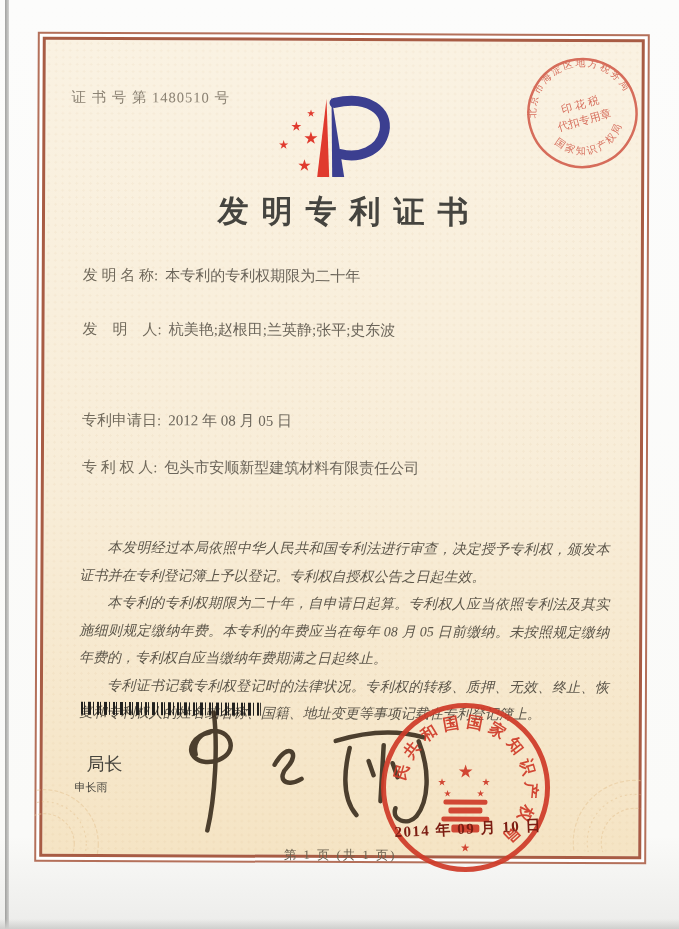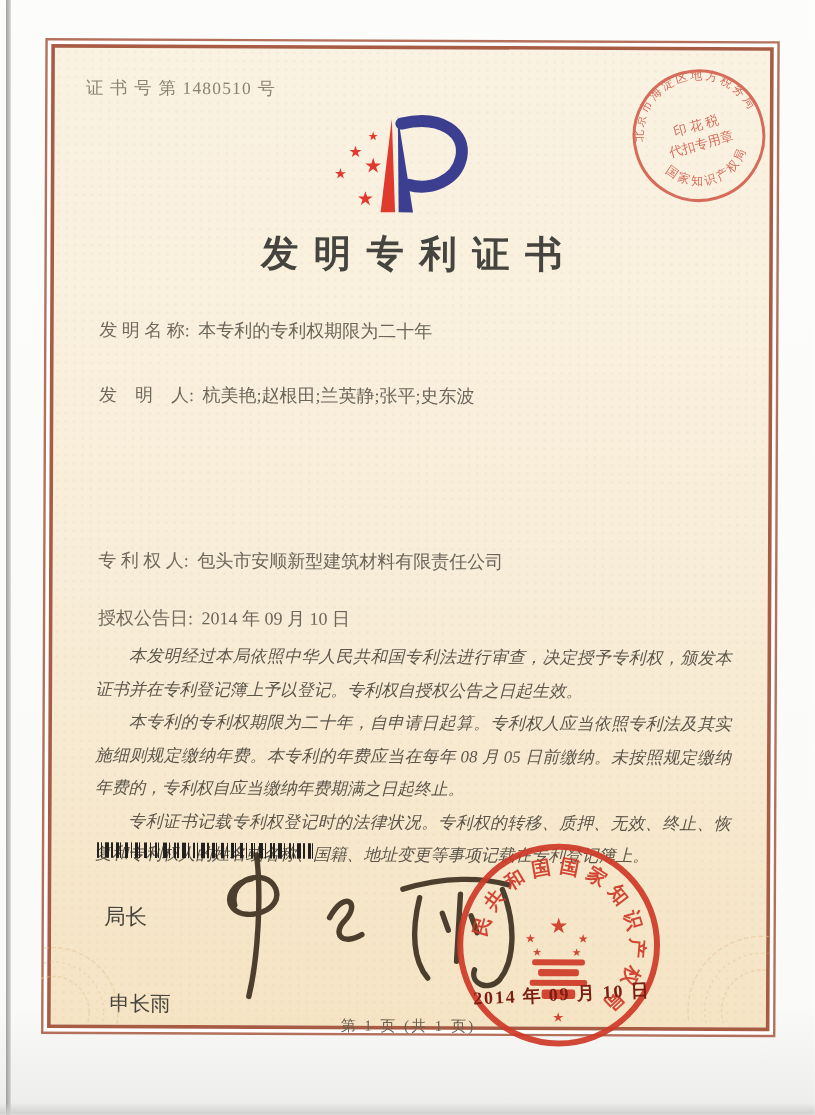--- a/index.html
+++ b/index.html
@@ -19,21 +19,21 @@
     transform:rotate(0.25deg);
   }
   .frame-inner{
     position:absolute;left:3px;top:3px;right:3px;bottom:3px;
     border:3px solid #a85c44;
     background:
       radial-gradient(rgba(187,135,70,0.06) 1px, transparent 1.2px),
       linear-gradient(180deg,#faf2e2 0%,#f8edd8 55%,#f5e4c4 100%);
     background-size:7px 7px,100% 100%;
   }
-  .cert-no{position:absolute;left:26px;top:24px;font-size:14.5px;color:#8b8273;letter-spacing:1px;}
+  .cert-no{position:absolute;left:26px;top:48px;font-size:14.5px;color:#8b8273;letter-spacing:1px;}
 
   .logo{position:absolute;left:225px;top:46px;width:150px;height:102px;}
   .logo-star{font-family:"DejaVu Sans",sans-serif;fill:#e03a2e;}
 
   .title{position:absolute;left:0;top:150px;width:100%;text-align:center;
     font-size:31px;font-weight:600;color:#45443f;letter-spacing:13px;text-indent:13px;}
 
   .field{position:absolute;left:38px;font-size:15px;color:#70695b;white-space:nowrap;}
   .field .val{margin-left:7px;color:#6b655a;}
   .f0{top:226px}.f1{top:280px}.f2{top:326px}.f3{top:371px}.f4{top:418px}.f5{top:466px}
@@ -42,22 +42,22 @@
     font-size:14px;line-height:27.5px;color:#5c564a;font-style:italic;text-align:justify;}
   .body-text p{margin:0;text-indent:2em;}
 
   .barcode{position:absolute;left:38px;top:662px;width:180px;height:13px;
     background:repeating-linear-gradient(90deg,
       #22211f 0 2px,transparent 2px 3px,#22211f 3px 4px,transparent 4px 7px,
       #22211f 7px 10px,transparent 10px 12px,#22211f 12px 13px,transparent 13px 16px);}
 
   .sig-title{position:absolute;left:44px;top:712px;font-size:18px;color:#46443d;
     font-family:"Liberation Sans","DejaVu Sans",sans-serif;}
-  .sig-name{position:absolute;left:49px;top:740px;font-size:17px;color:#46443d;
-    font-family:"Liberation Sans","DejaVu Sans",sans-serif;margin-top:45px;}
+  .sig-name{position:absolute;left:32px;top:740px;font-size:11px;color:#46443d;
+    font-family:"Liberation Sans","DejaVu Sans",sans-serif;}
   .signature{position:absolute;left:95px;top:664px;width:300px;height:140px;}
 
   .seal{position:absolute;left:335px;top:658px;width:176px;height:176px;opacity:.92;}
   .seal-ring-text{fill:#cf3a28;font-size:16px;font-weight:bold;letter-spacing:6px;}
   .seal-date{position:absolute;left:352px;top:778px;font-size:15px;font-weight:bold;
     color:#7c1d12;letter-spacing:1.5px;transform:rotate(-3deg);z-index:5;}
 
   .tax-stamp{position:absolute;left:476px;top:10px;width:122px;height:122px;opacity:.85;}
   .stamp-text{fill:#d05644;}
 
@@ -91,25 +91,25 @@
     </svg>
 
     <div class="title">发明专利证书</div>
 
     <div class="field f0">
       <span>发 明 名 称:</span><span class="val">本专利的专利权期限为二十年</span>
     </div>
     <div class="field f1">
       <span>发　明　人:</span><span class="val">杭美艳;赵根田;兰英静;张平;史东波</span>
     </div>
+    <div class="field f3">
+      <span>专利申请日:</span><span class="val">2012 年 08 月 05 日</span>
+    </div>
     <div class="field f4">
       <span>专 利 权 人:</span><span class="val">包头市安顺新型建筑材料有限责任公司</span>
-    </div>
-    <div class="field f5">
-      <span>授权公告日:</span><span class="val">2014 年 09 月 10 日</span>
     </div>
 
     <div class="body-text">
       <p>本发明经过本局依照中华人民共和国专利法进行审查，决定授予专利权，颁发本证书并在专利登记簿上予以登记。专利权自授权公告之日起生效。</p>
       <p>本专利的专利权期限为二十年，自申请日起算。专利权人应当依照专利法及其实施细则规定缴纳年费。本专利的年费应当在每年 08 月 05 日前缴纳。未按照规定缴纳年费的，专利权自应当缴纳年费期满之日起终止。</p>
       <p>专利证书记载专利权登记时的法律状况。专利权的转移、质押、无效、终止、恢复和专利权人的姓名或名称、国籍、地址变更等事项记载在专利登记簿上。</p>
     </div>
 
     <div class="barcode"></div>
 

